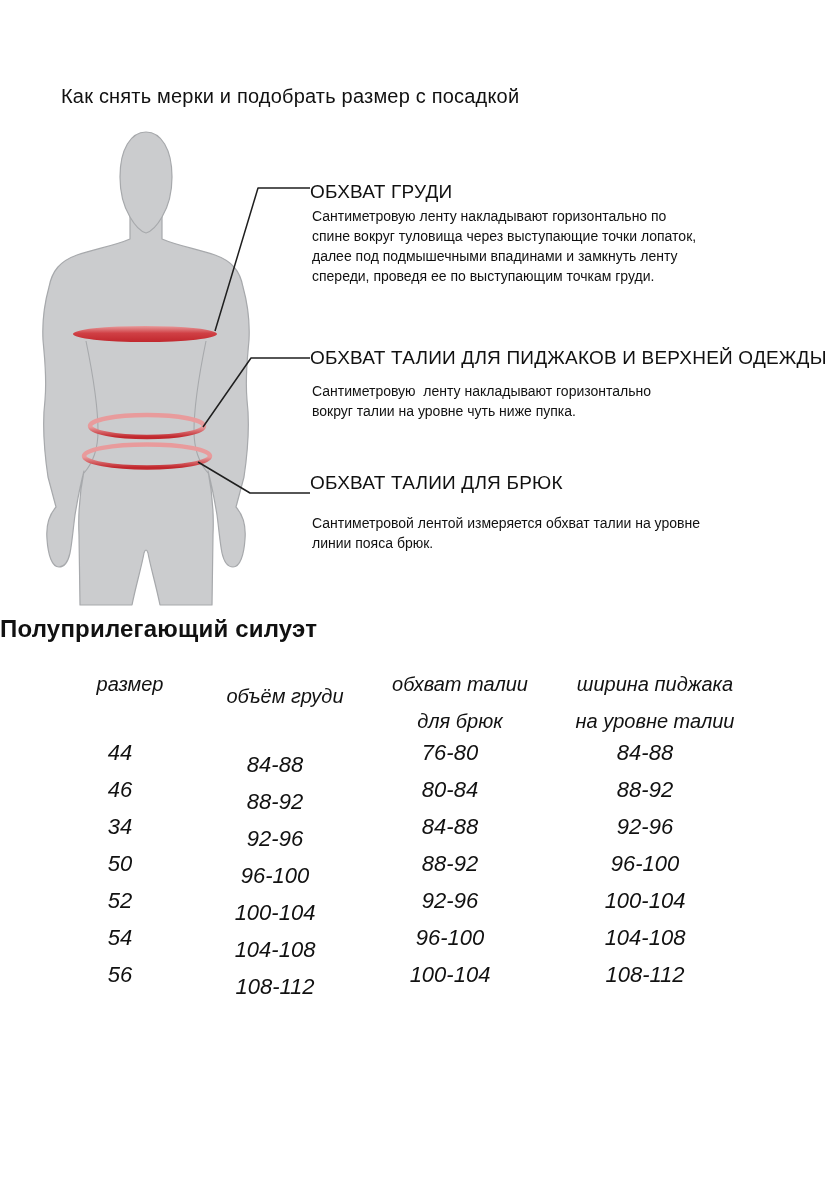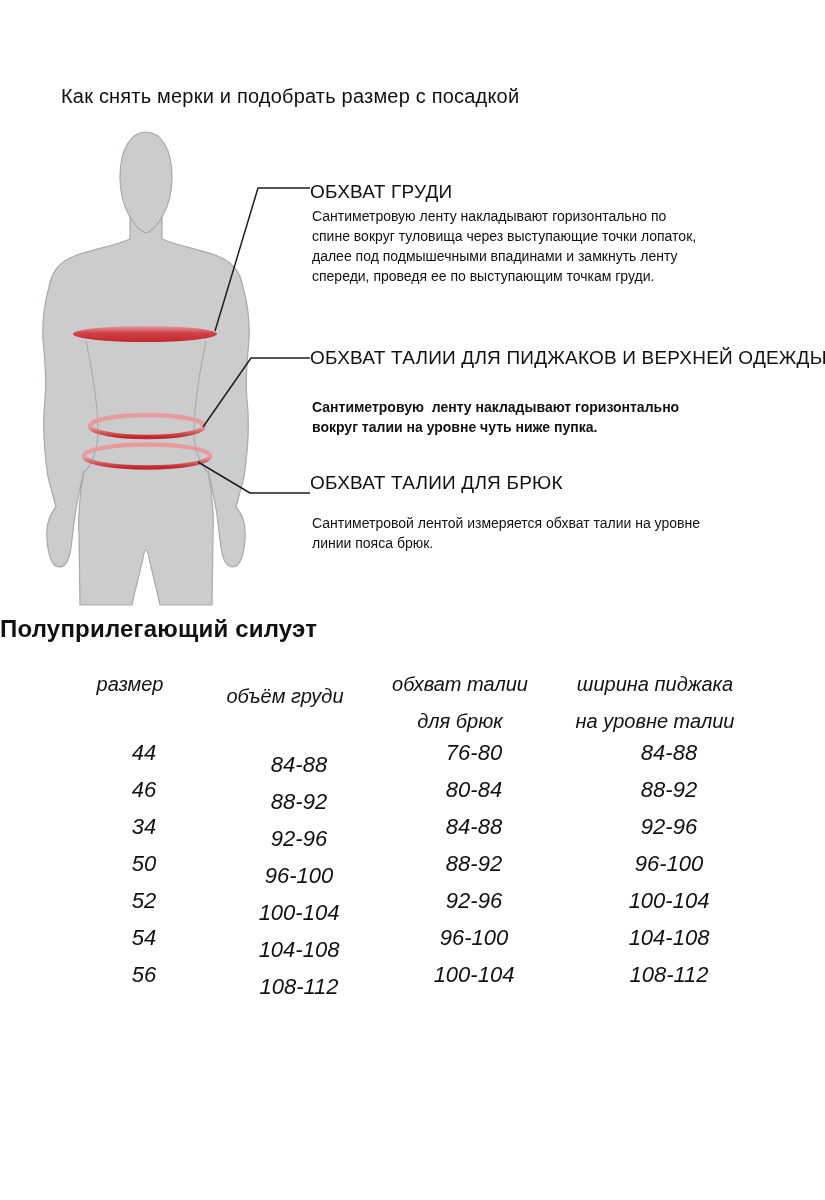--- a/index.html
+++ b/index.html
@@ -17,32 +17,32 @@
     position:absolute; left:310px; font-size:19px; line-height:24px;
     font-weight:400; white-space:nowrap; letter-spacing:0.2px;
   }
   .callout-text {
     position:absolute; left:312px; font-size:14px; line-height:20px;
     font-weight:400; white-space:pre;
   }
   .h-chest { top:180px;text-align:right; }
   .t-chest { top:206px; }
   .h-jacket { top:346px; }
-  .t-jacket { top:397px;font-weight:bold; }
+  .t-jacket { top:381px; }
   .h-trouser { top:471px; }
   .t-trouser { top:513px; }
   .table-title {
     position:absolute; left:0; top:614px; width:800px; 
     font-size:24px; line-height:30px; font-weight:700; letter-spacing:0.2px;
   }
   .thead-row, .trow { position:absolute; left:55px; width:700px; display:flex; }
   .thead-row { font-size:20px; line-height:24px; }
   .thead-row.line1 { top:672px; }
   .thead-row.line2 { top:709px; }
-  .tbody { position:absolute; left:69px; top:734px; width:700px; }
+  .tbody { position:absolute; left:45px; top:734px; width:700px; }
   .trow { position:relative; left:0; height:37px; font-size:22px; line-height:37px; }
   .tc { text-align:center;font-style:italic; }
   .tc.c1 { width:150px; }
   .tc.c2 { width:160px;margin-top:12px; }
   .tc.c3 { width:190px; }
   .tc.c4 { width:200px; }
 </style>
 </head>
 <body>
 

